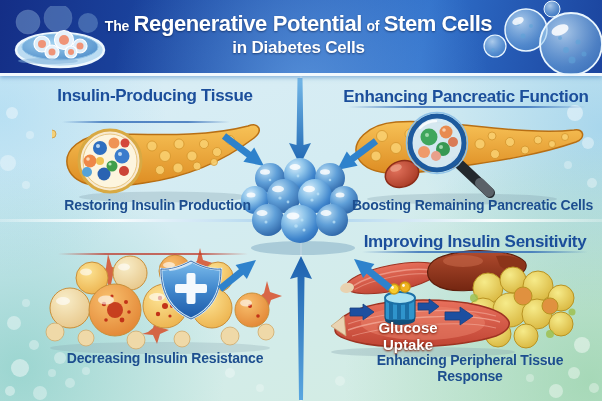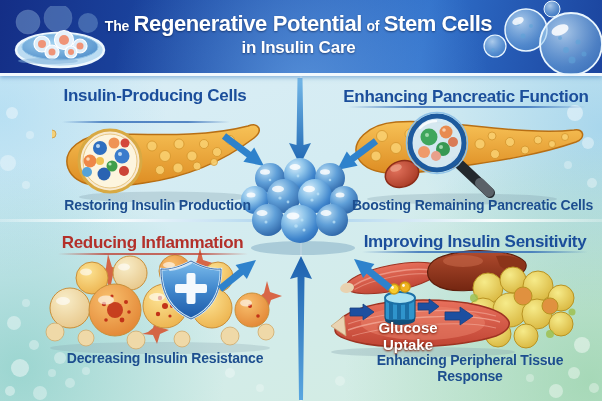--- a/index.html
+++ b/index.html
@@ -145,28 +145,28 @@
     <ellipse cx="50" cy="21" rx="6" ry="3.5" fill="#ffffff" opacity=".8" transform="rotate(-22 50 21)"></ellipse>
   </svg>
 
   <div id="title-block" class="abs">
     <div>
       <span class="t-small">The</span>
       <span class="t-big">Regenerative Potential</span>
       <span class="t-small">of</span>
       <span class="t-big">Stem Cells</span>
     </div>
-    <div id="title-line2">in Insulin Care</div>
+    <div id="title-line2">in Diabetes Cells</div>
   </div>
 
   <div id="divider-h" class="abs"></div>
   <div id="divider-v" class="abs"></div>
 
   <div class="abs q-heading blue" style="left:30px;top:86px;width:250px;">
-    <div>Insulin-Producing Cells</div>
+    <div>Insulin-Producing Tissue</div>
   </div>
   <div class="abs underline ul-blue" style="left:62px;top:121px;width:168px;"></div>
 
   <svg class="abs illu" style="left:52px;top:116px;" width="215" height="88" viewBox="0 0 215 88">
     <defs>
       <linearGradient id="tl-panc" x1="0" y1="0" x2="0" y2="1">
         <stop offset="0" stop-color="#f7c257"></stop>
           <stop offset="1" stop-color="#dd8c22"></stop>
       </linearGradient>
     </defs>
@@ -254,21 +254,20 @@
         <circle cx="101" cy="47" r="2" fill="#9fd8ac"></circle>
       <circle cx="104" cy="30" r="1.8" fill="#f8cfae"></circle>
     </g>
     <circle cx="97" cy="43" r="27" fill="none" stroke="#1d5a9e" stroke-width="5"></circle>
     <circle cx="97" cy="43" r="30.5" fill="none" stroke="#8fc2e8" stroke-width="1.5"></circle>
     <path d="M80,28 A22,22 0 0 1 96,21" fill="none" stroke="#ffffff" stroke-width="2.5" opacity=".8" stroke-linecap="round"></path>
   </svg>
 
   <div class="abs q-caption" style="left:350px;top:197px;width:245px;">Boosting Remaining Pancreatic Cells</div>
 
-  <div class="abs q-heading red" style="left:30px;top:233px;width:245px;">Reducing Inflammation</div>
   <div class="abs underline ul-red" style="left:58px;top:253px;width:190px;"></div>
 
   <svg class="abs illu" style="left:30px;top:246px;" width="265" height="110" viewBox="0 0 265 110">
     <defs>
       <radialGradient id="bl-gold" cx=".38" cy=".3" r=".95">
         <stop offset="0" stop-color="#fce394"></stop>
           <stop offset="1" stop-color="#e8a63b"></stop>
       </radialGradient>
       <radialGradient id="bl-orange" cx=".38" cy=".3" r=".95">
         <stop offset="0" stop-color="#f8c06e"></stop>

